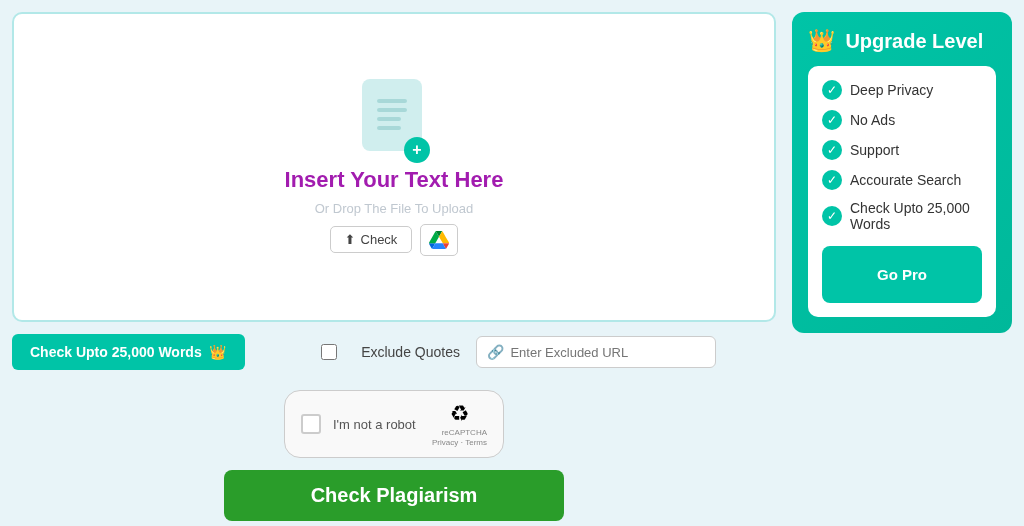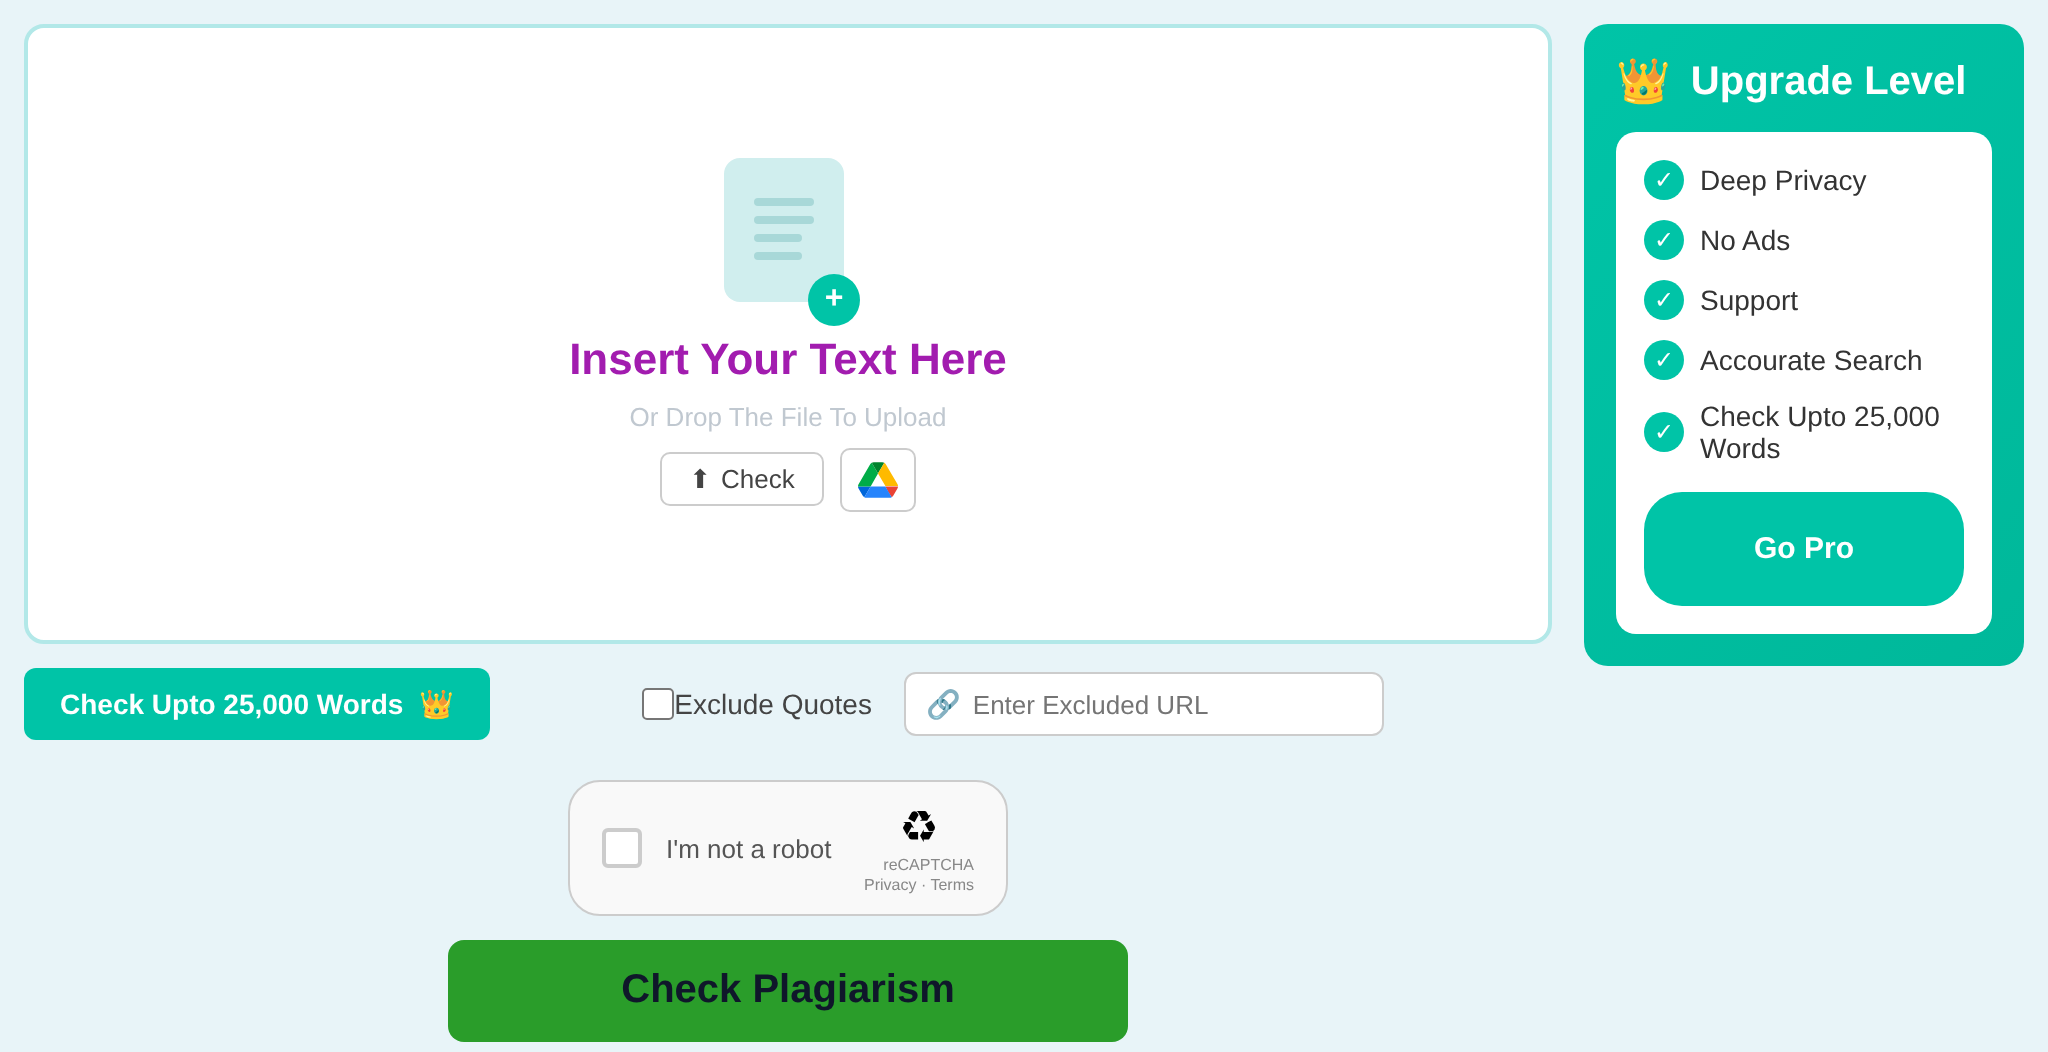--- a/index.html
+++ b/index.html
@@ -127,21 +127,21 @@
       font-weight: 600;
       cursor: pointer;
       display: flex;
       align-items: center;
       gap: 8px;
       white-space: nowrap;
     }
     .exclude-quotes-label {
       display: flex;
       align-items: center;
-      gap: 0;
+      gap: 24px;
       font-size: 14px;
       color: #444;
       cursor: pointer;
       margin-left: 60px;
     }
     .exclude-quotes-label input[type="checkbox"] {
       width: 16px;
       height: 16px;
       cursor: pointer;
     }
@@ -205,21 +205,21 @@
       font-size: 22px;
     }
     .recaptcha-text {
       font-size: 8px;
       color: #888;
       text-align: right;
       line-height: 1.2;
     }
     .check-plagiarism-btn {
       background: #2a9d2a;
-      color: #0f172a;
+      color: #ffffff;
       border: none;
       border-radius: 8px;
       padding: 14px 76px;
       font-size: 20px;
       font-weight: bold;
       cursor: pointer;
       width: 100%;
       max-width: 340px;
       margin: 0 auto;
       display: block;
@@ -278,21 +278,21 @@
       align-items: center;
       justify-content: center;
       color: white;
       font-size: 12px;
       flex-shrink: 0;
     }
     .go-pro-btn {
       background: #00c4a7;
       color: white;
       border: none;
-      border-radius: 19px;
+      border-radius: 8px;
       padding: 20px;
       font-size: 15px;
       font-weight: bold;
       cursor: pointer;
       width: 100%;
       margin-top: 4px;
     }
 
     
     .gdrive-icon {

